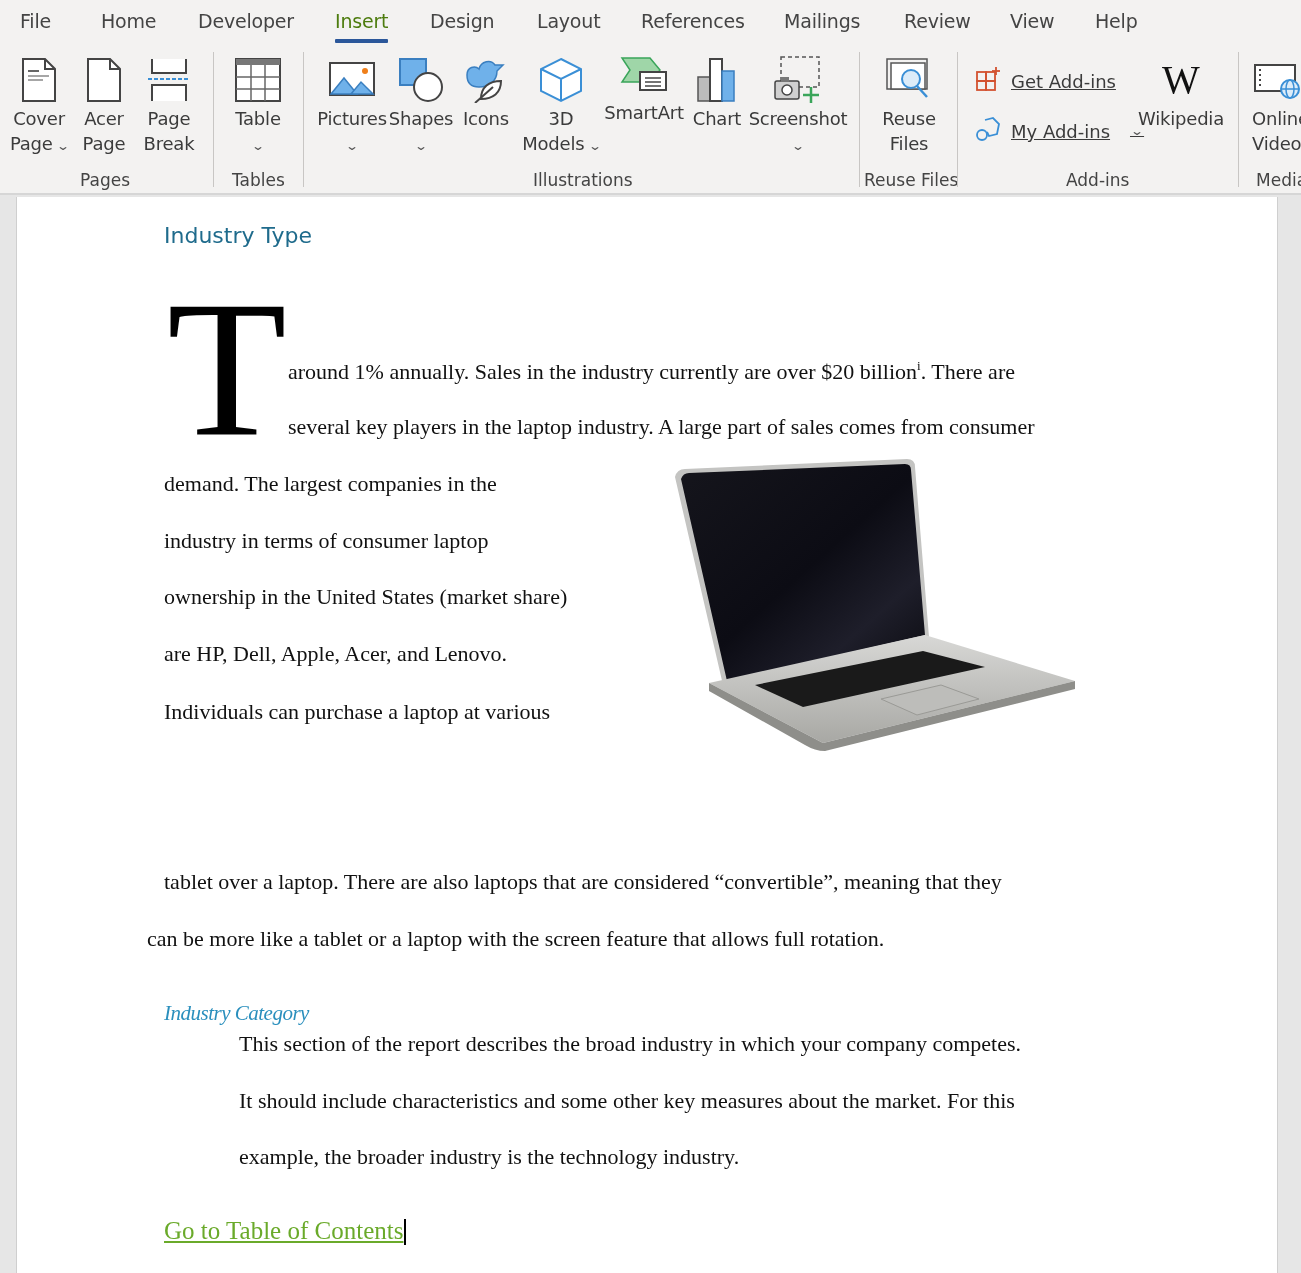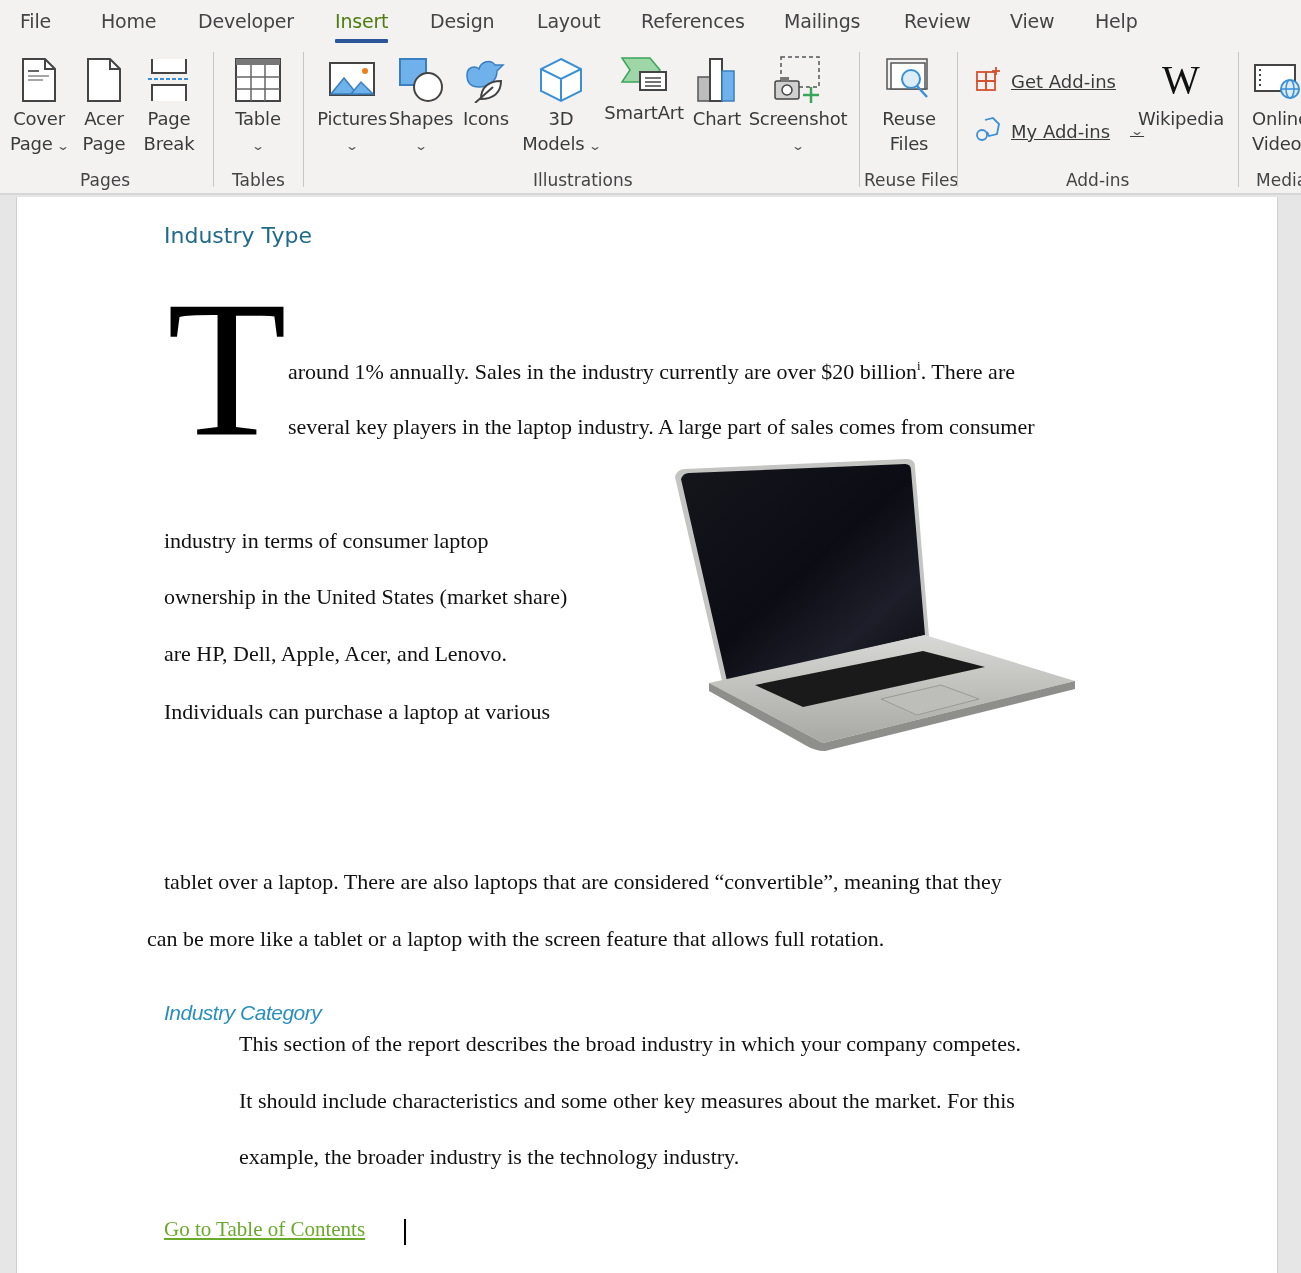--- a/index.html
+++ b/index.html
@@ -19,24 +19,24 @@
   .chev { font-size: 12px; color: #555; display: inline-block; transform: scaleX(1.4); }
   .group-label { position: absolute; top: 170px; font-size: 17px; color: #444; white-space: nowrap; }
   .sep { position: absolute; top: 52px; width: 1px; height: 135px; background: #c8c6c4; }
 
   .small-btn { position: absolute; display: flex; align-items: center; gap: 10px; font-size: 18px; color: #3b3b3b; cursor: pointer; white-space: nowrap; text-decoration: underline; }
 
   
   .page { position: absolute; left: 16px; top: 197px; width: 1262px; height: 1076px; background: #ffffff; border-left: 1px solid #cfcfcf; border-right: 1px solid #cfcfcf; }
   .doc-text { font-family: "Liberation Serif", "DejaVu Serif", serif; font-size: 22px; color: #111; white-space: nowrap; position: absolute; }
   .h-type { position: absolute; left: 147px; top: 26px; font-family: "DejaVu Sans", sans-serif; font-size: 22px; color: #1f6b8c; }
-  .h-cat { position: absolute; left: 147px; top: 804px; font-family: Liberation Sans, sans-serif; font-size: 21px; font-style: italic; color: #2a8fbd; letter-spacing: -0.5px; }
+  .h-cat { position: absolute; left: 147px; top: 804px; font-family: Liberation Serif, serif; font-size: 21px; font-style: italic; color: #2a8fbd; letter-spacing: -0.5px; }
   .dropcap { position: absolute; left: 150px; top: 92px; font-family: "Liberation Serif", "DejaVu Serif", serif; font-size: 196px; line-height: 160px; color: #000; }
   .sup { font-size: 13px; vertical-align: 9px; }
-  .toc-link { position: absolute; left: 147px; top: 1020px; font-family: "Liberation Serif", serif; font-size: 21px; color: #6aaa2a; text-decoration: underline; cursor: pointer; }
+  .toc-link { position: absolute; left: 147px; top: 1020px; font-family: "Liberation Serif", serif; font-size: 25px; color: #6aaa2a; text-decoration: underline; cursor: pointer; }
   .caret { position: absolute; left: 387px; top: 1022px; width: 2px; height: 26px; background: #000; }
 
   .laptop { position: absolute; left: 628px; top: 258px; width: 462px; height: 296px; background: #ffffff; }
 </style>
 </head>
 <body>
 
 <div class="ribbon">
   <div class="tabs">
     <span class="tab" style="left:20px">File</span>
@@ -251,20 +251,21 @@
 </div>
 
 <div class="page">
   <div class="h-type">Industry Type</div>
 
   <div class="dropcap">T</div>
 
   <div class="doc-text" style="left:271px;top:161px"><span>around 1% annually.  Sales in the industry currently are over $20 billion</span><span class="sup">i</span><span>.  There are</span></div>
   <div class="doc-text" style="left:271px;top:217px">several key players in the laptop industry.  A large part of sales comes from consumer</div>
 
+  <div class="doc-text" style="left:147px;top:274px">demand.   The largest companies in the</div>
   <div class="doc-text" style="left:147px;top:331px">industry in terms of consumer laptop</div>
   <div class="doc-text" style="left:147px;top:387px">ownership in the United States (market share)</div>
   <div class="doc-text" style="left:147px;top:444px">are HP, Dell, Apple, Acer, and Lenovo.</div>
   <div class="doc-text" style="left:147px;top:502px">Individuals can purchase a laptop at various</div>
 
   <div class="laptop">
     <svg width="462" height="296" viewBox="0 0 462 296">
       <defs>
         <linearGradient id="scr" x1="0" y1="0" x2="1" y2="1">
           <stop offset="0" stop-color="#15151c"></stop>

